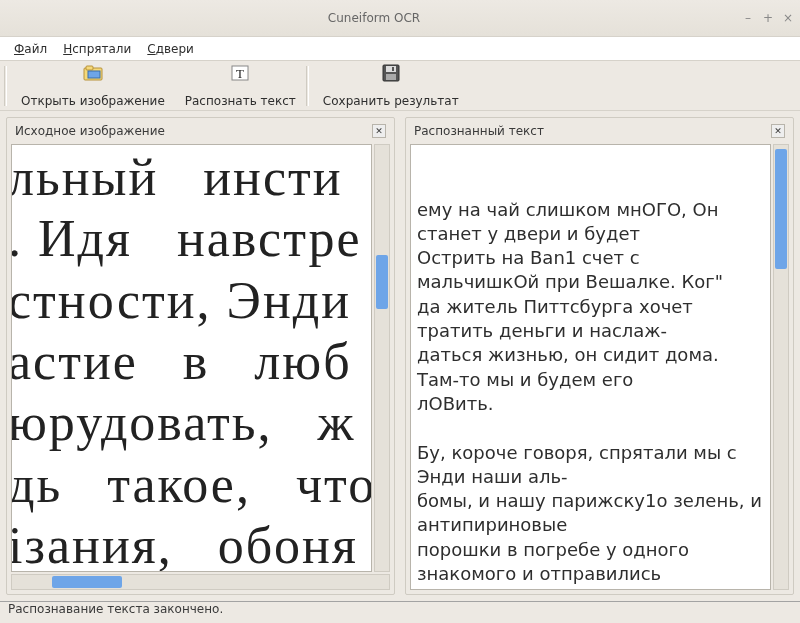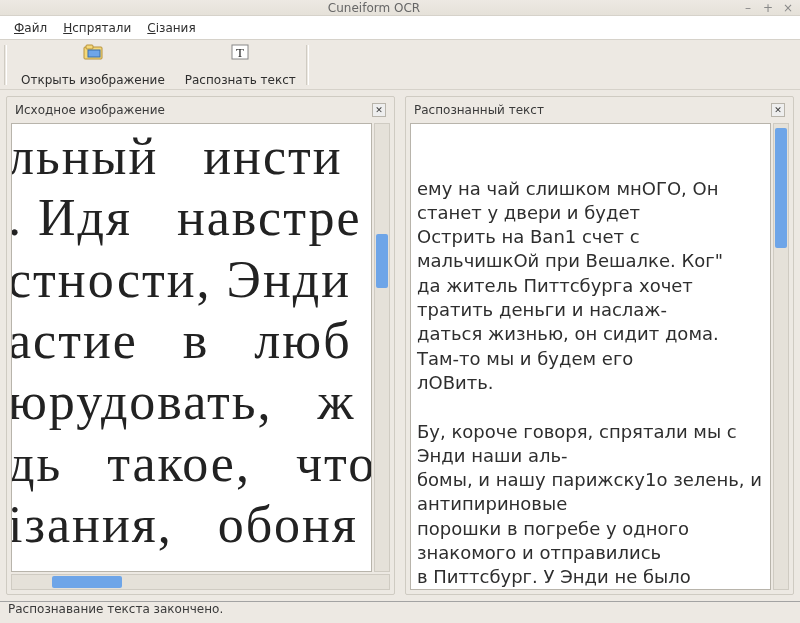--- a/index.html
+++ b/index.html
@@ -8,21 +8,21 @@
     font-size: 12px;
     background: #ede9e3;
     width: 800px;
     height: 623px;
     overflow: hidden;
     color: #2e2e2e;
     display: flex;
     flex-direction: column;
   }
   .titlebar {
-    height: 16px;
+    height: 37px;
     background: linear-gradient(#ede9e3,#e5e1d9);
     border-bottom: 1px solid #d6d2ca;
     display: flex;
     align-items: center;
     padding: 0 6px;
     color: #666;
   }
   .titlebar .title { flex: 1; text-align: center; font-size: 12px; color: #666; }
   .winbtns { display: flex; gap: 8px; color: #888; }
   .winbtn { width: 12px; text-align: center; cursor: default; }
@@ -182,21 +182,21 @@
   <div class="winbtns">
     <div class="winbtn">–</div>
     <div class="winbtn">+</div>
     <div class="winbtn">×</div>
   </div>
 </div>
 
 <div class="menubar">
   <div class="menuitem"><span class="ul">Ф</span><span>айл</span></div>
   <div class="menuitem"><span class="ul">Н</span><span>спрятали</span></div>
-  <div class="menuitem"><span class="ul">С</span><span>ізания</span></div>
+  <div class="menuitem"><span class="ul">С</span><span>двери</span></div>
 </div>
 
 <div class="toolbar">
   <div class="toolsep"></div>
 
   <div class="toolbtn">
     <div class="ticon">
       <svg width="20" height="18">
           <rect x="1" y="4" width="18" height="12" rx="1" fill="#f5d97a" stroke="#b8923a"></rect>
           <rect x="3" y="2" width="7" height="4" rx="1" fill="#f5d97a" stroke="#b8923a"></rect>
@@ -211,20 +211,31 @@
       <svg width="20" height="18">
           <rect x="2" y="2" width="16" height="14" fill="#fff" stroke="#888"></rect>
           <text x="10" y="14" text-anchor="middle" font-family="serif" font-size="13" fill="#222">T</text>
         </svg>
     </div>
     <div class="tlabel">Распознать текст</div>
   </div>
 
   <div class="toolsep"></div>
 
+  <div class="toolbtn">
+    <div class="ticon">
+      <svg width="18" height="18">
+          <rect x="1" y="1" width="16" height="16" rx="1" fill="#555" stroke="#333"></rect>
+          <rect x="4" y="2" width="10" height="6" fill="#ddd"></rect>
+          <rect x="4" y="10" width="10" height="6" fill="#aaa"></rect>
+          <rect x="10" y="3" width="2" height="4" fill="#555"></rect>
+        </svg>
+    </div>
+    <div class="tlabel">Сохранить результат</div>
+  </div>
 </div>
 
 <div class="panes">
 
   <div class="pane">
     <div class="pane-header">
       <span>Исходное изображение</span>
       <span class="spacer"></span>
       <div class="closebox">✕</div>
     </div>

